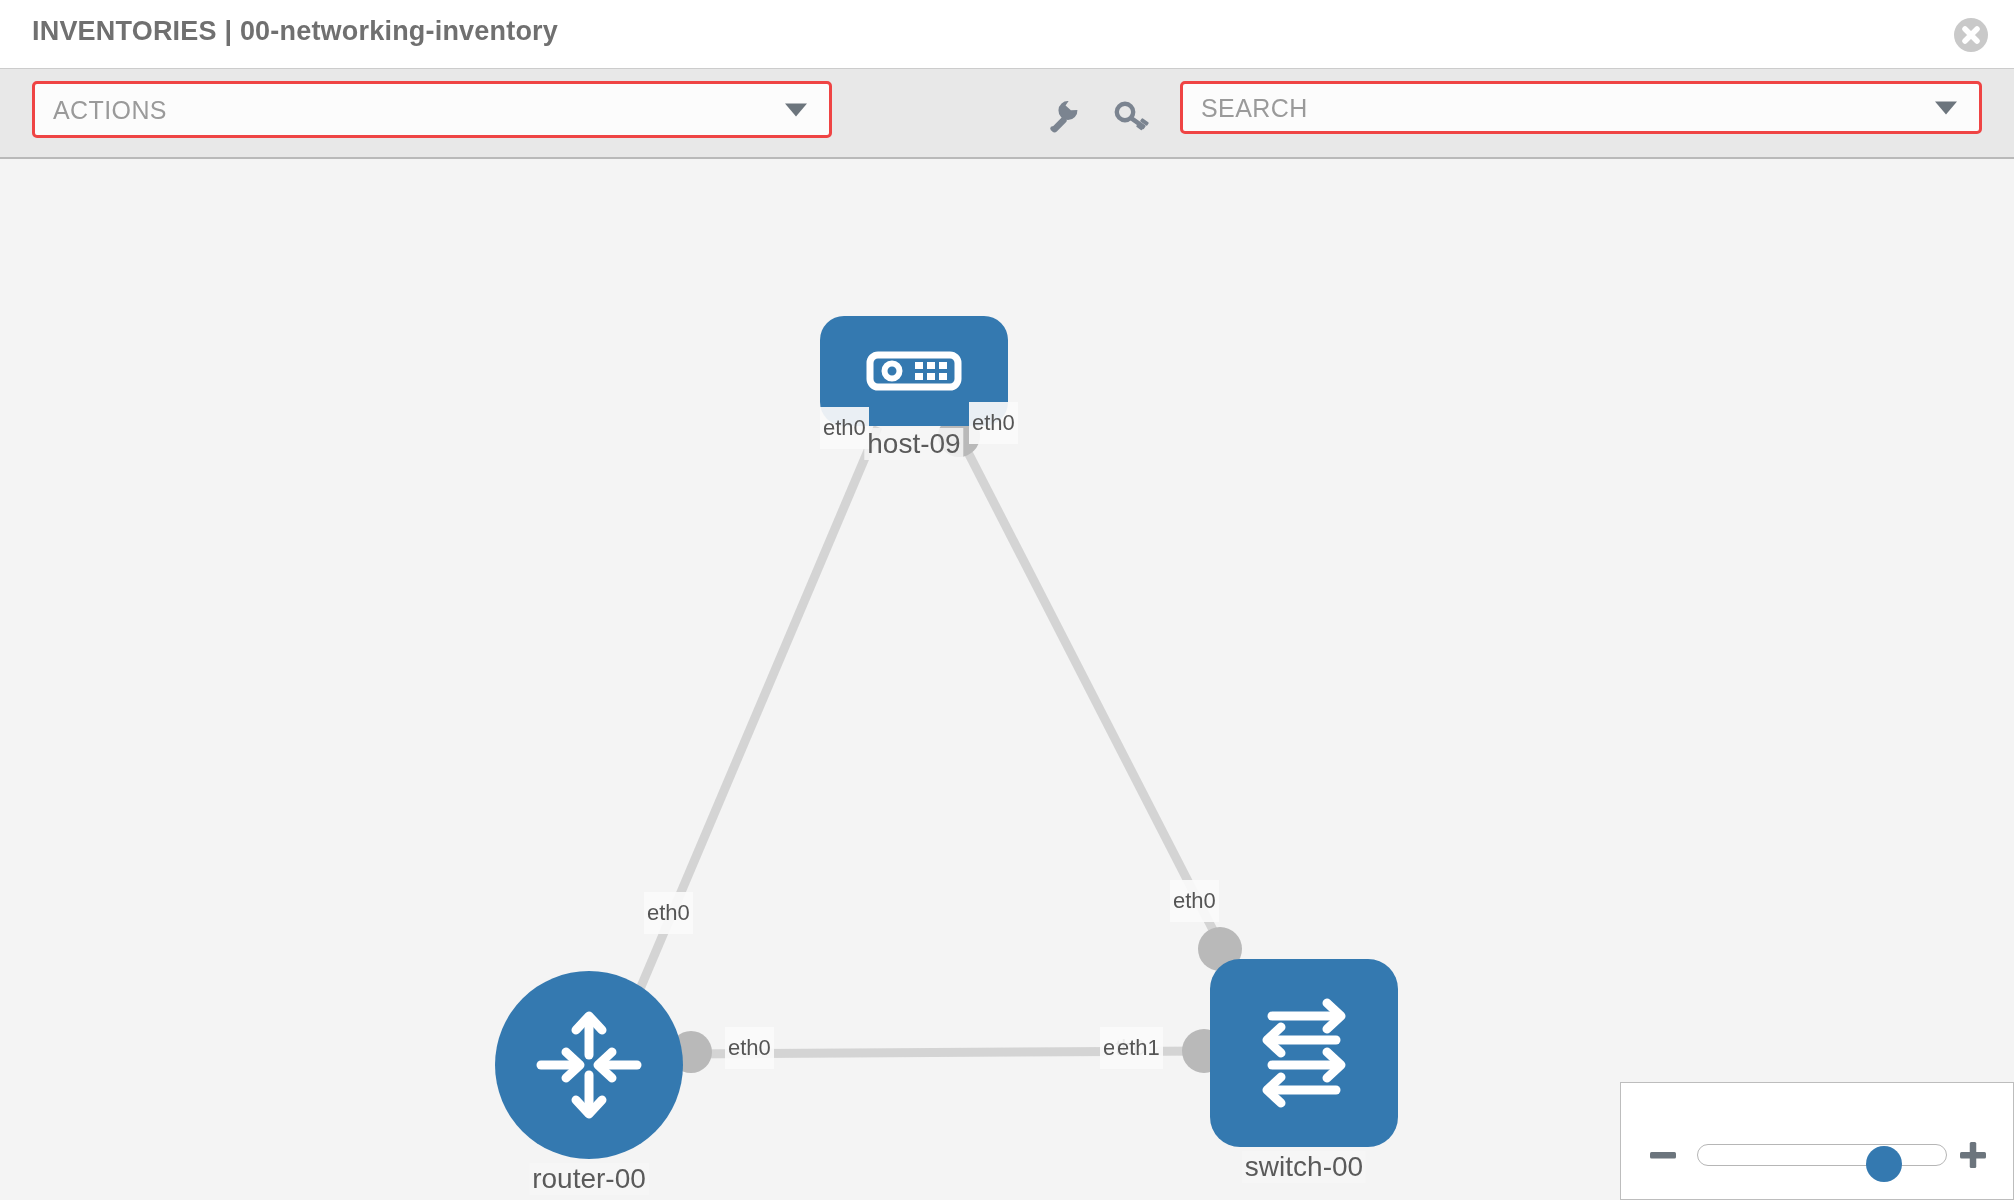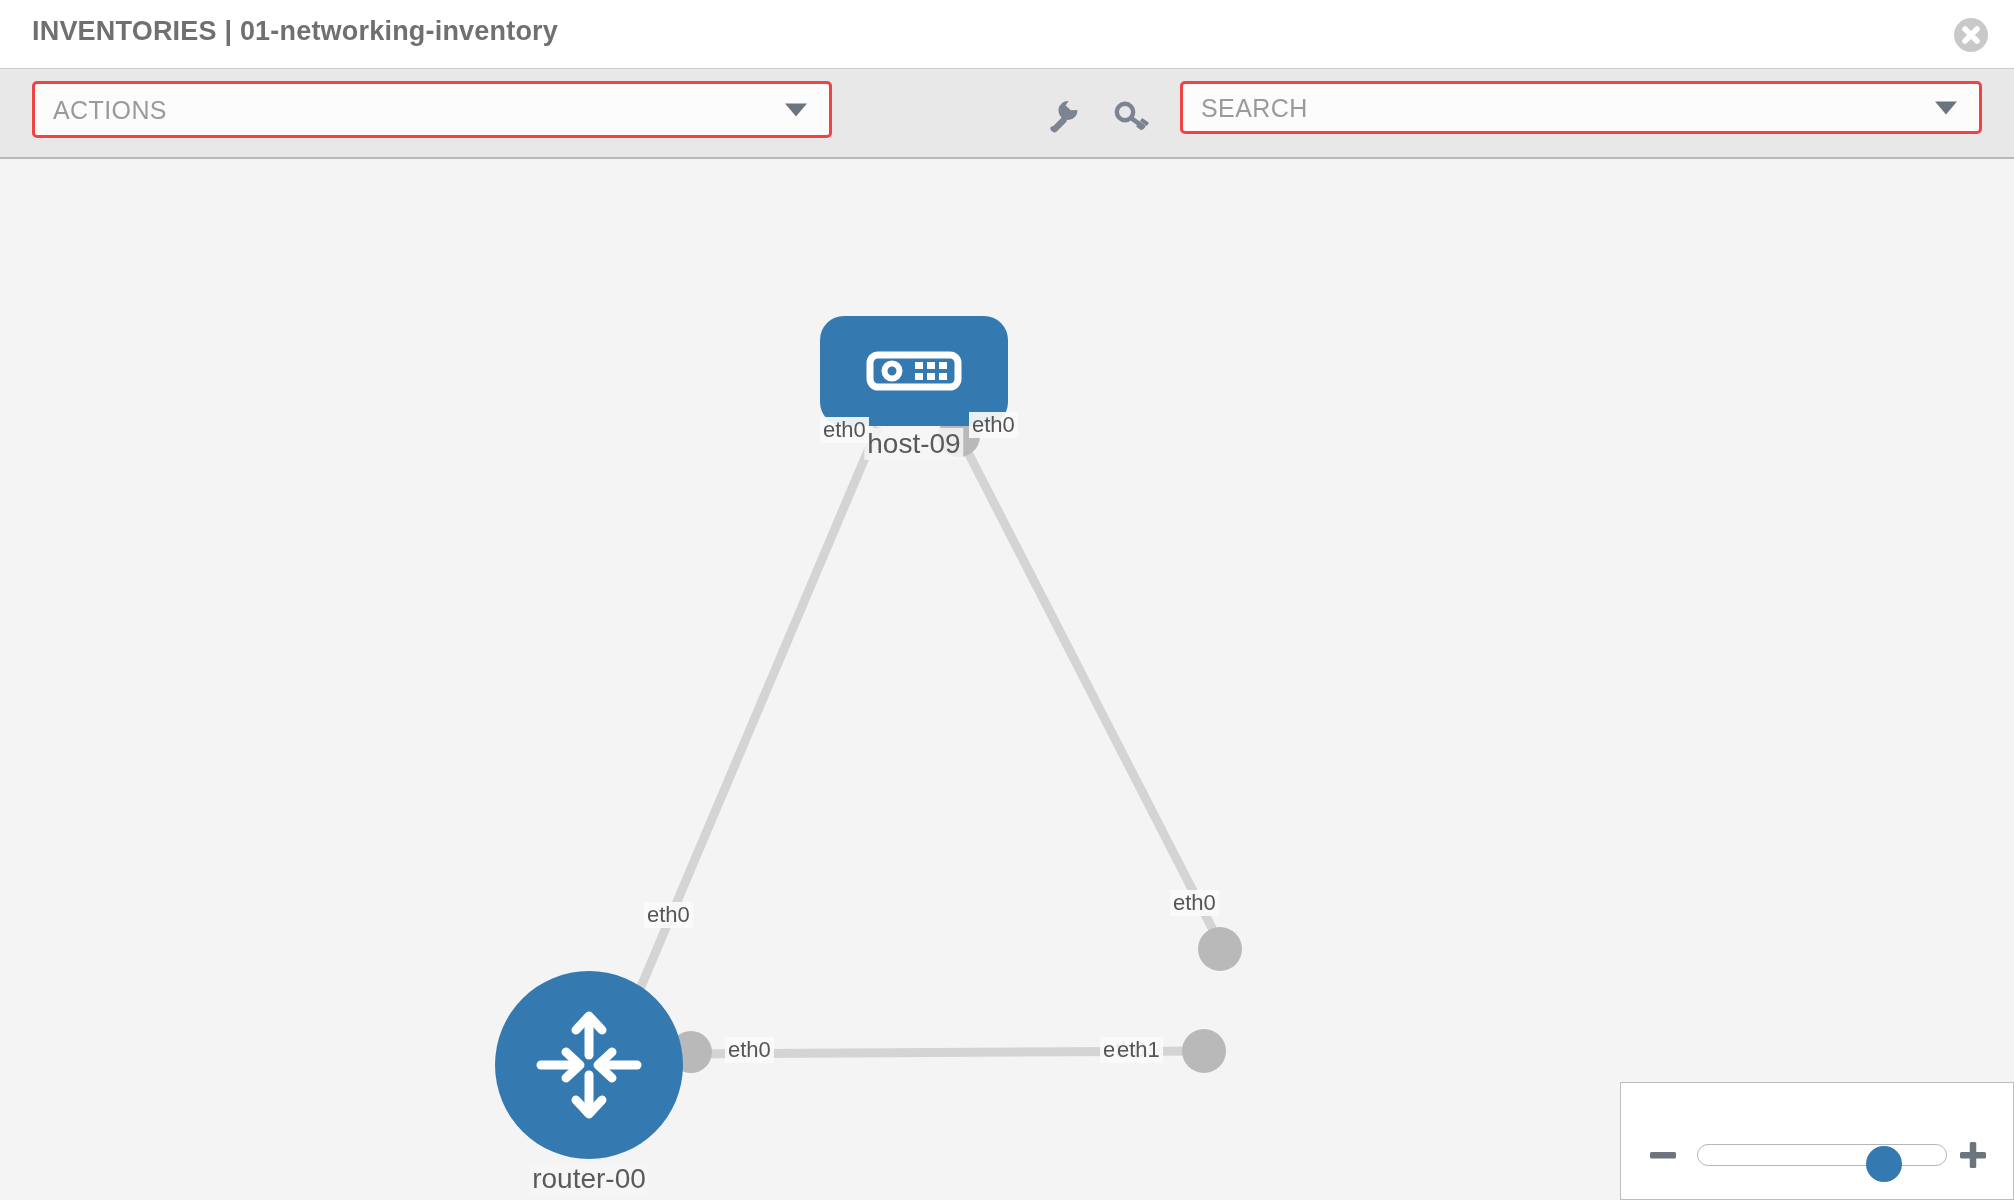--- a/index.html
+++ b/index.html
@@ -198,23 +198,22 @@
     background: #b9b9b9;
     border-radius: 50%;
   }
 
   
   .edge-label {
     position: absolute;
     font-size: 22px;
     color: #555555;
     background: rgba(250,250,250,0.92);
-    padding: 0 3px;
+    padding: 8px 3px;
     white-space: nowrap;
-    margin-top: 10px;
   }
 
   
   .zoom-panel {
     position: absolute;
     left: 1620px;
     top: 1082px;
     width: 394px;
     height: 118px;
     background: #ffffff;
@@ -269,21 +268,21 @@
     background: #3479b0;
     cursor: pointer;
   }
 </style>
 </head>
 <body>
 
 <div id="app">
 
   <div class="titlebar">
-    <div class="titlebar-text">INVENTORIES | 01-networking-inventory</div>
+    <div class="titlebar-text">INVENTORIES | 00-networking-inventory</div>
     <div class="close-btn">
       <svg width="34" height="34" viewBox="0 0 34 34">
         <path d="M11 11 L23 23 M23 11 L11 23" stroke="#ffffff" stroke-width="5.5" stroke-linecap="round"></path>
       </svg>
     </div>
   </div>
 
   <div class="toolbar">
 
     <div class="select-box" id="actions-select">
@@ -362,20 +361,41 @@
             <polyline points="37,47 51,60 37,73"></polyline>
 
             <line x1="108" y1="60" x2="70" y2="60"></line>
             <polyline points="83,47 69,60 83,73"></polyline>
           </g>
         </svg>
       </div>
       <div class="node-label">router-00</div>
     </div>
 
+    <div class="node" id="node-switch">
+      <div class="node-shape">
+        <svg width="120" height="120" viewBox="0 0 120 120">
+          <g stroke="#ffffff" stroke-width="9" stroke-linecap="round" stroke-linejoin="round" fill="none">
+
+            <line x1="28" y1="23" x2="96" y2="23"></line>
+            <polyline points="83,10 97,23 83,36"></polyline>
+
+            <line x1="92" y1="47" x2="24" y2="47"></line>
+            <polyline points="37,34 23,47 37,60"></polyline>
+
+            <line x1="28" y1="72" x2="96" y2="72"></line>
+            <polyline points="83,59 97,72 83,85"></polyline>
+
+            <line x1="92" y1="97" x2="24" y2="97"></line>
+            <polyline points="37,84 23,97 37,110"></polyline>
+          </g>
+        </svg>
+      </div>
+      <div class="node-label">switch-00</div>
+    </div>
 
     <div class="edge-label" style="left:820px; top:248px;">eth0</div>
 
     <div class="edge-label" style="left:969px; top:243px;">eth0</div>
 
     <div class="edge-label" style="left:644px; top:733px;">eth0</div>
 
     <div class="edge-label" style="left:1170px; top:721px;">eth0</div>
 
     <div class="edge-label" style="left:725px; top:868px;">eth0</div>

